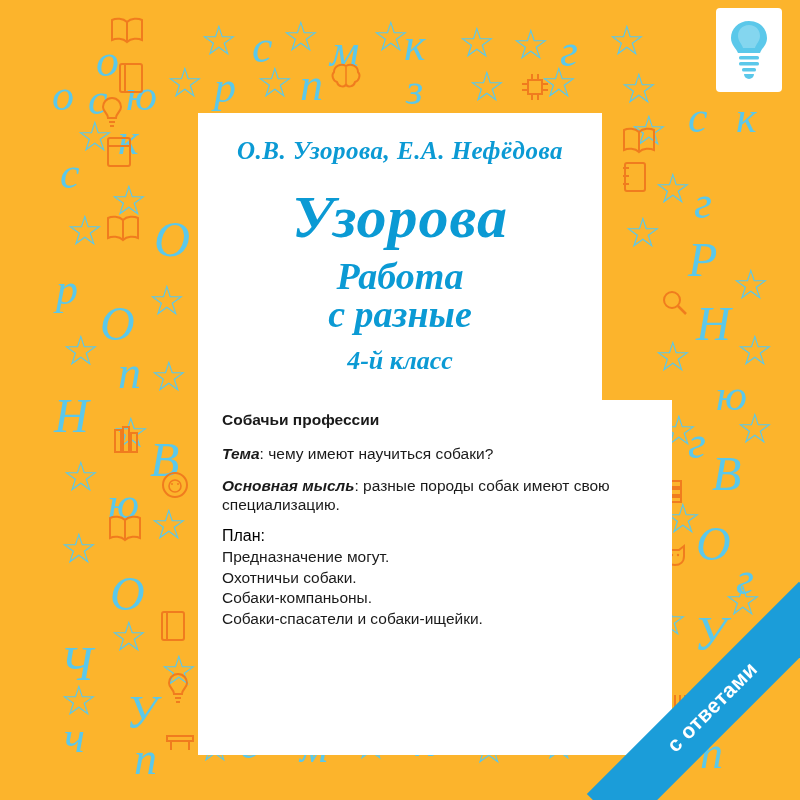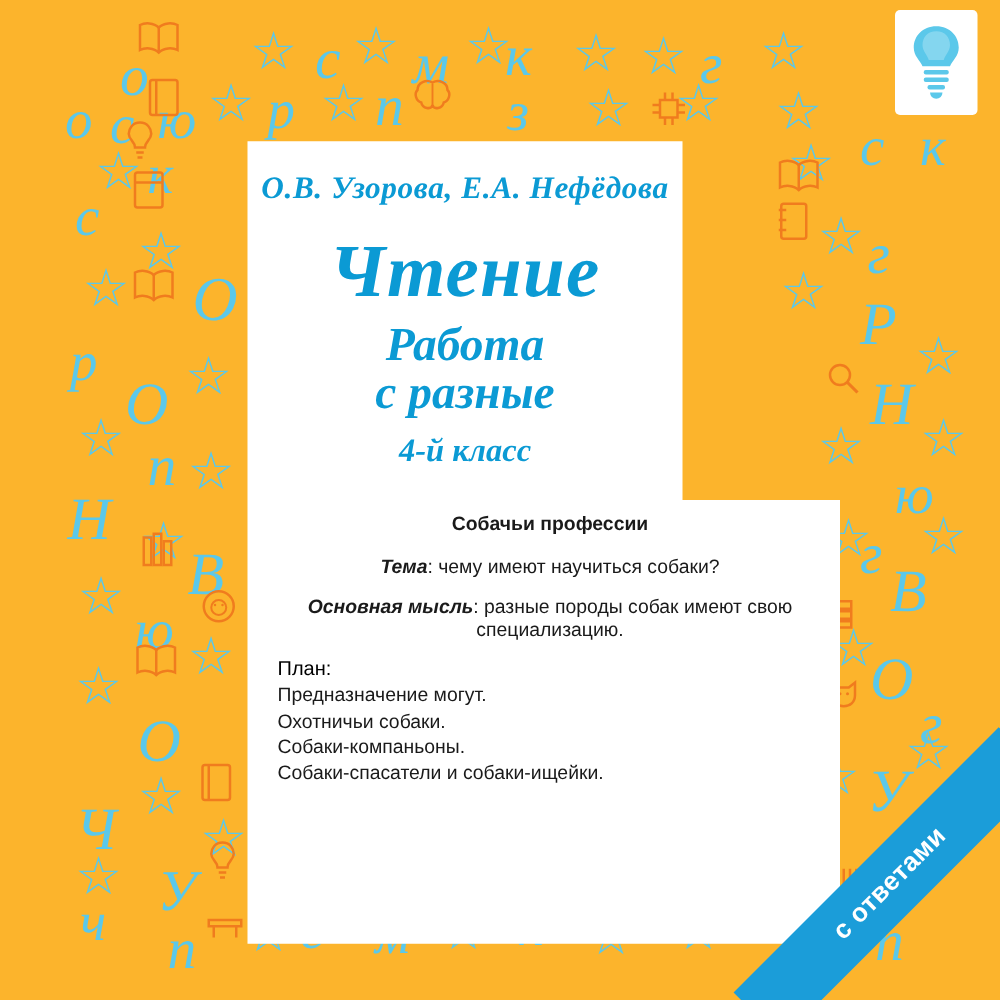--- a/index.html
+++ b/index.html
@@ -39,21 +39,21 @@
   }
   .icon-deco {
     position: absolute;
     color: #f07c1e;
   }
   
   .title-panel {
     position: absolute;
     left: 198px;
     top: 113px;
-    width: 348px;
+    width: 404px;
     height: 287px;
     background: #ffffff;
     z-index: 5;
   }
   .authors {
     text-align: center;
     margin-top: 24px;
     font-family: "Liberation Serif", serif;
     font-style: italic;
     font-weight: bold;
@@ -108,21 +108,20 @@
     background: #ffffff;
     z-index: 5;
     padding: 10px 14px 0 24px;
     box-sizing: border-box;
   }
   .text-panel p {
     margin: 0 0 12px 0;
     font-size: 15.5px;
     color: #1a1a1a;
     line-height: 1.28;
-    text-align: center;
   }
   .text-panel .heading {
     font-weight: bold;
     font-size: 15.5px;
     margin-bottom: 14px;
   }
   .lbl-italic-bold {
     font-style: italic;
     font-weight: bold;
   }
@@ -386,21 +385,21 @@
       <path d="M23 8 C16 8 12 13 12 19 C12 24 16 27 17 31 L29 31 C30 27 34 24 34 19 C34 13 30 8 23 8 Z" fill="#ffffff" opacity="0.25"></path>
       <rect x="13" y="39" width="20" height="3.5" rx="1.6" fill="#5bc8ea"></rect>
       <rect x="13" y="45" width="20" height="3.5" rx="1.6" fill="#5bc8ea"></rect>
       <rect x="16" y="51" width="14" height="3.5" rx="1.6" fill="#5bc8ea"></rect>
       <path d="M18 57 h10 a5 5 0 0 1 -10 0 Z" fill="#5bc8ea"></path>
     </svg>
   </div>
 
   <div class="title-panel">
     <div class="authors">О.В. Узорова, Е.А. Нефёдова</div>
-    <div class="main-title">Чтение</div>
+    <div class="main-title">Узорова</div>
     <div class="sub-title-1">Работа</div>
     <div class="sub-title-2">с разные</div>
     <div class="grade">4-й класс</div>
   </div>
 
   <div class="text-panel">
     <p class="heading">Собачьи профессии</p>
     <p><span class="lbl-italic-bold">Тема</span><span>: чему имеют научиться собаки?</span></p>
     <p><span class="lbl-italic-bold">Основная мысль</span><span>: разные породы собак имеют свою специализацию.</span></p>
     <div class="plan-label">План:</div>

